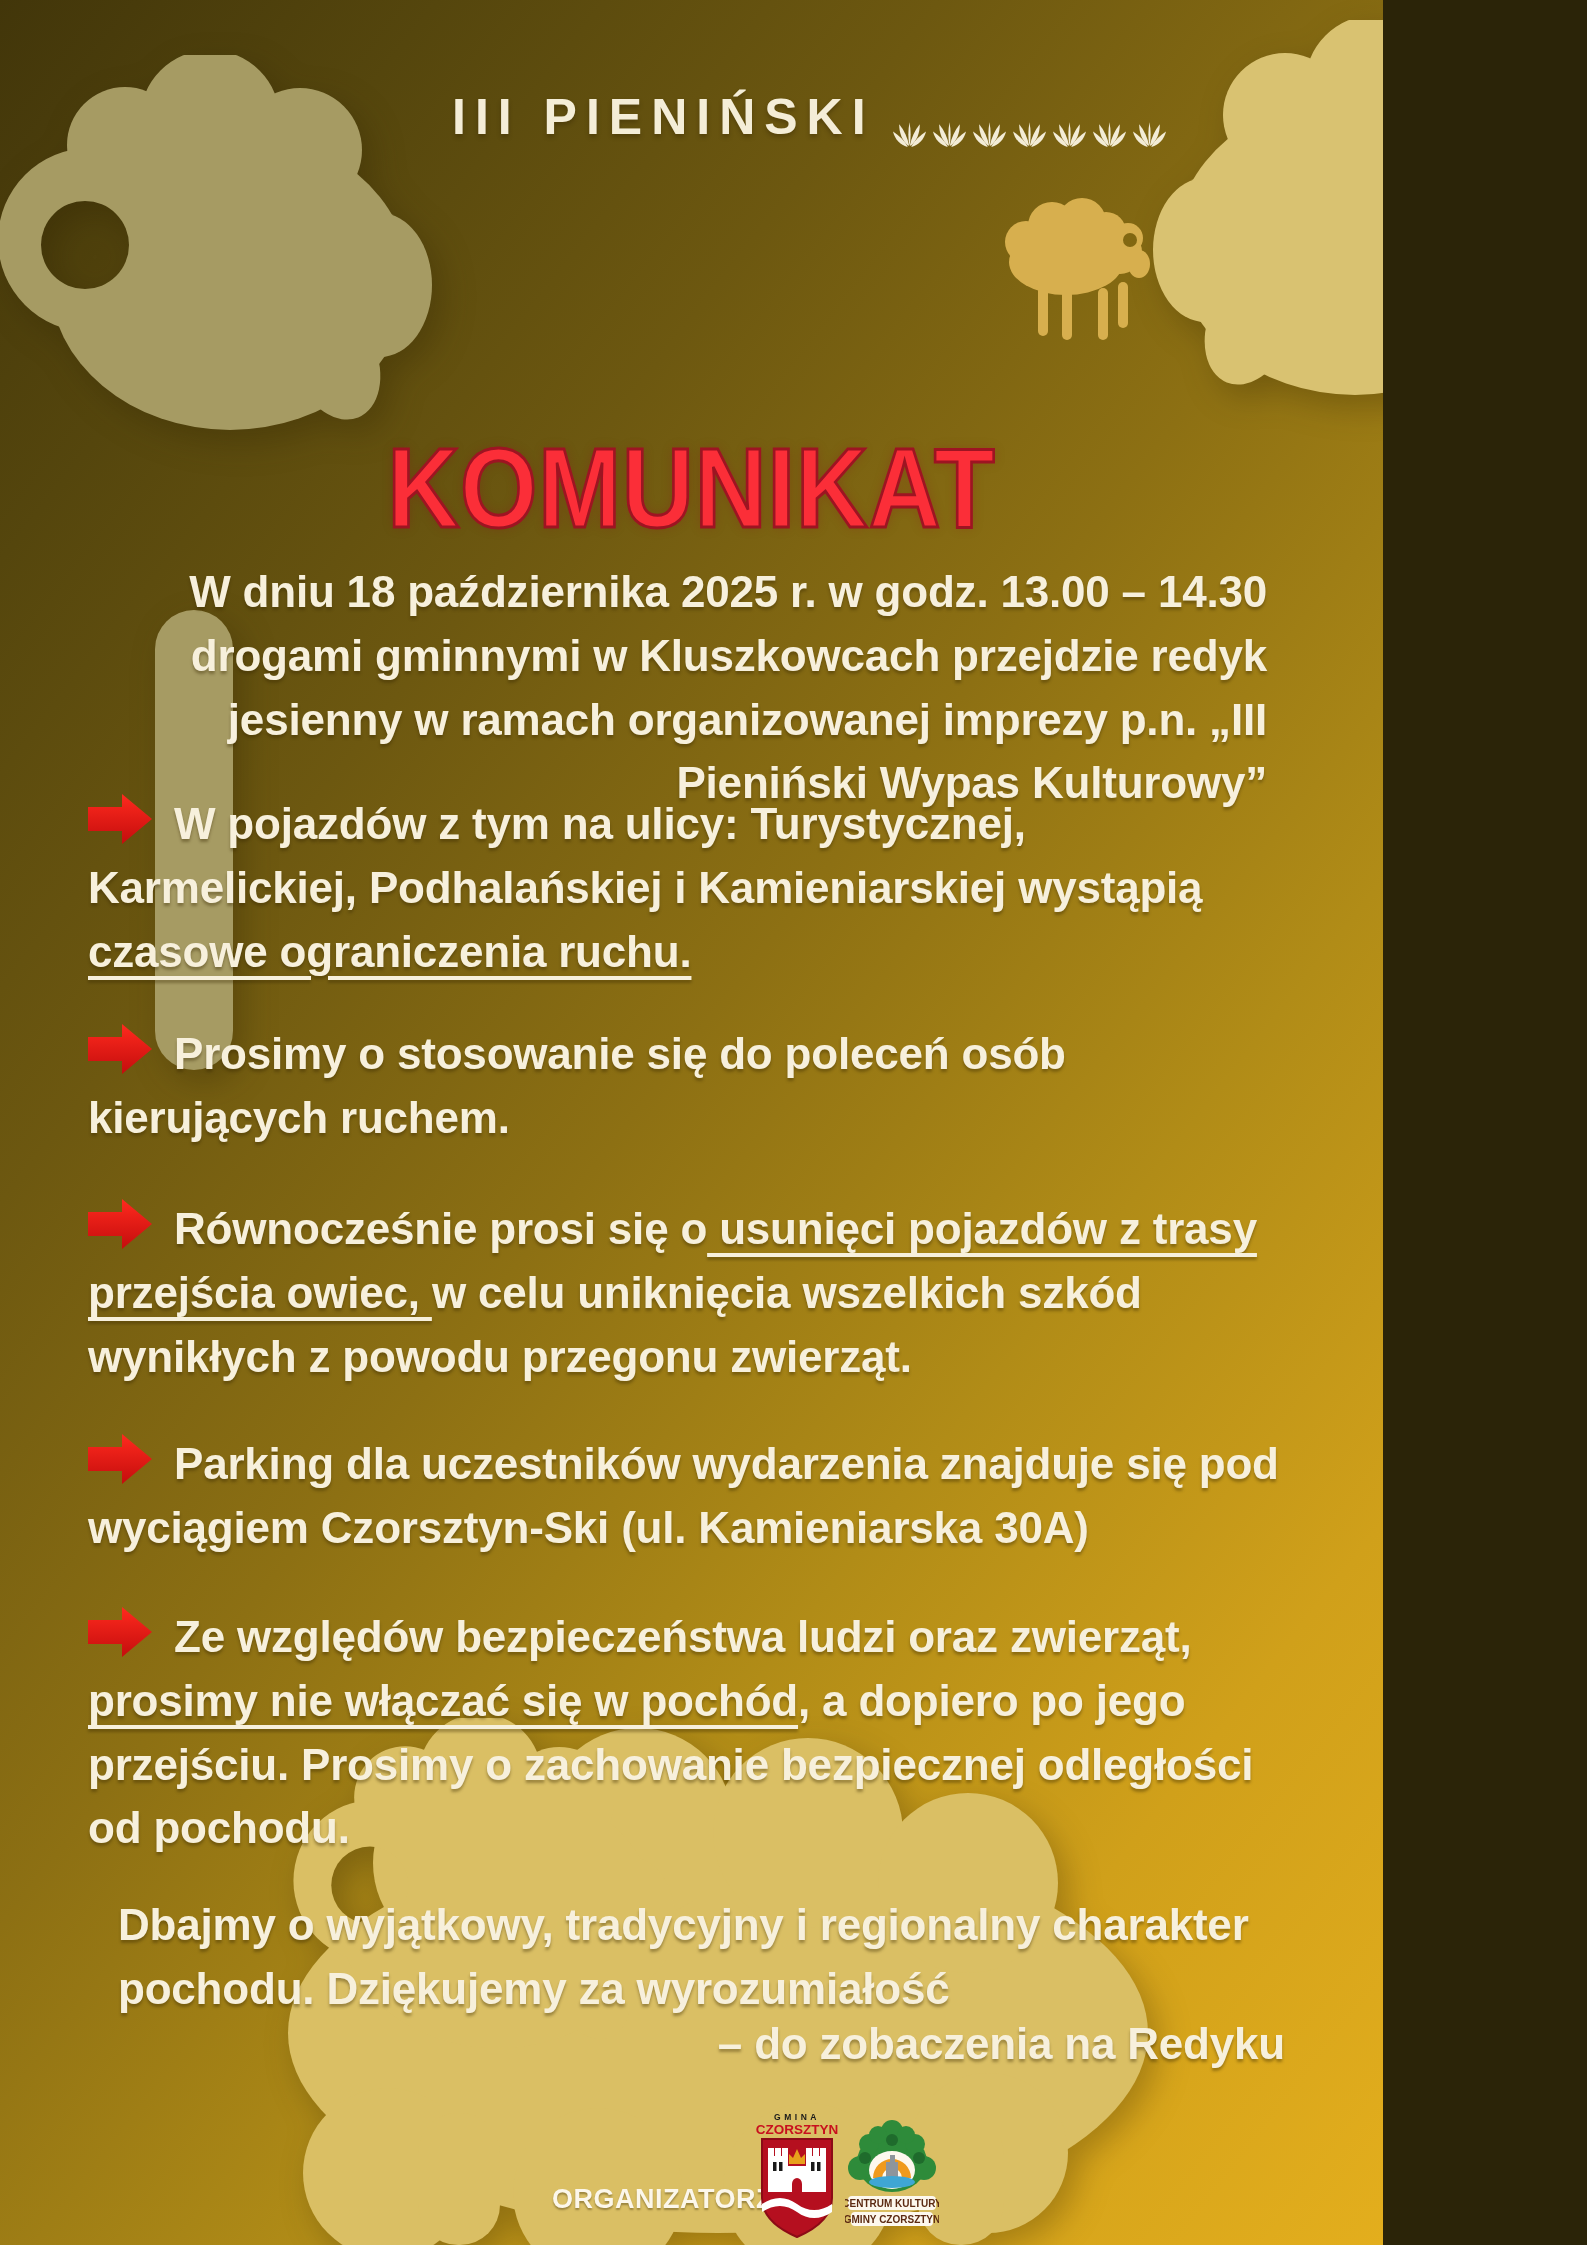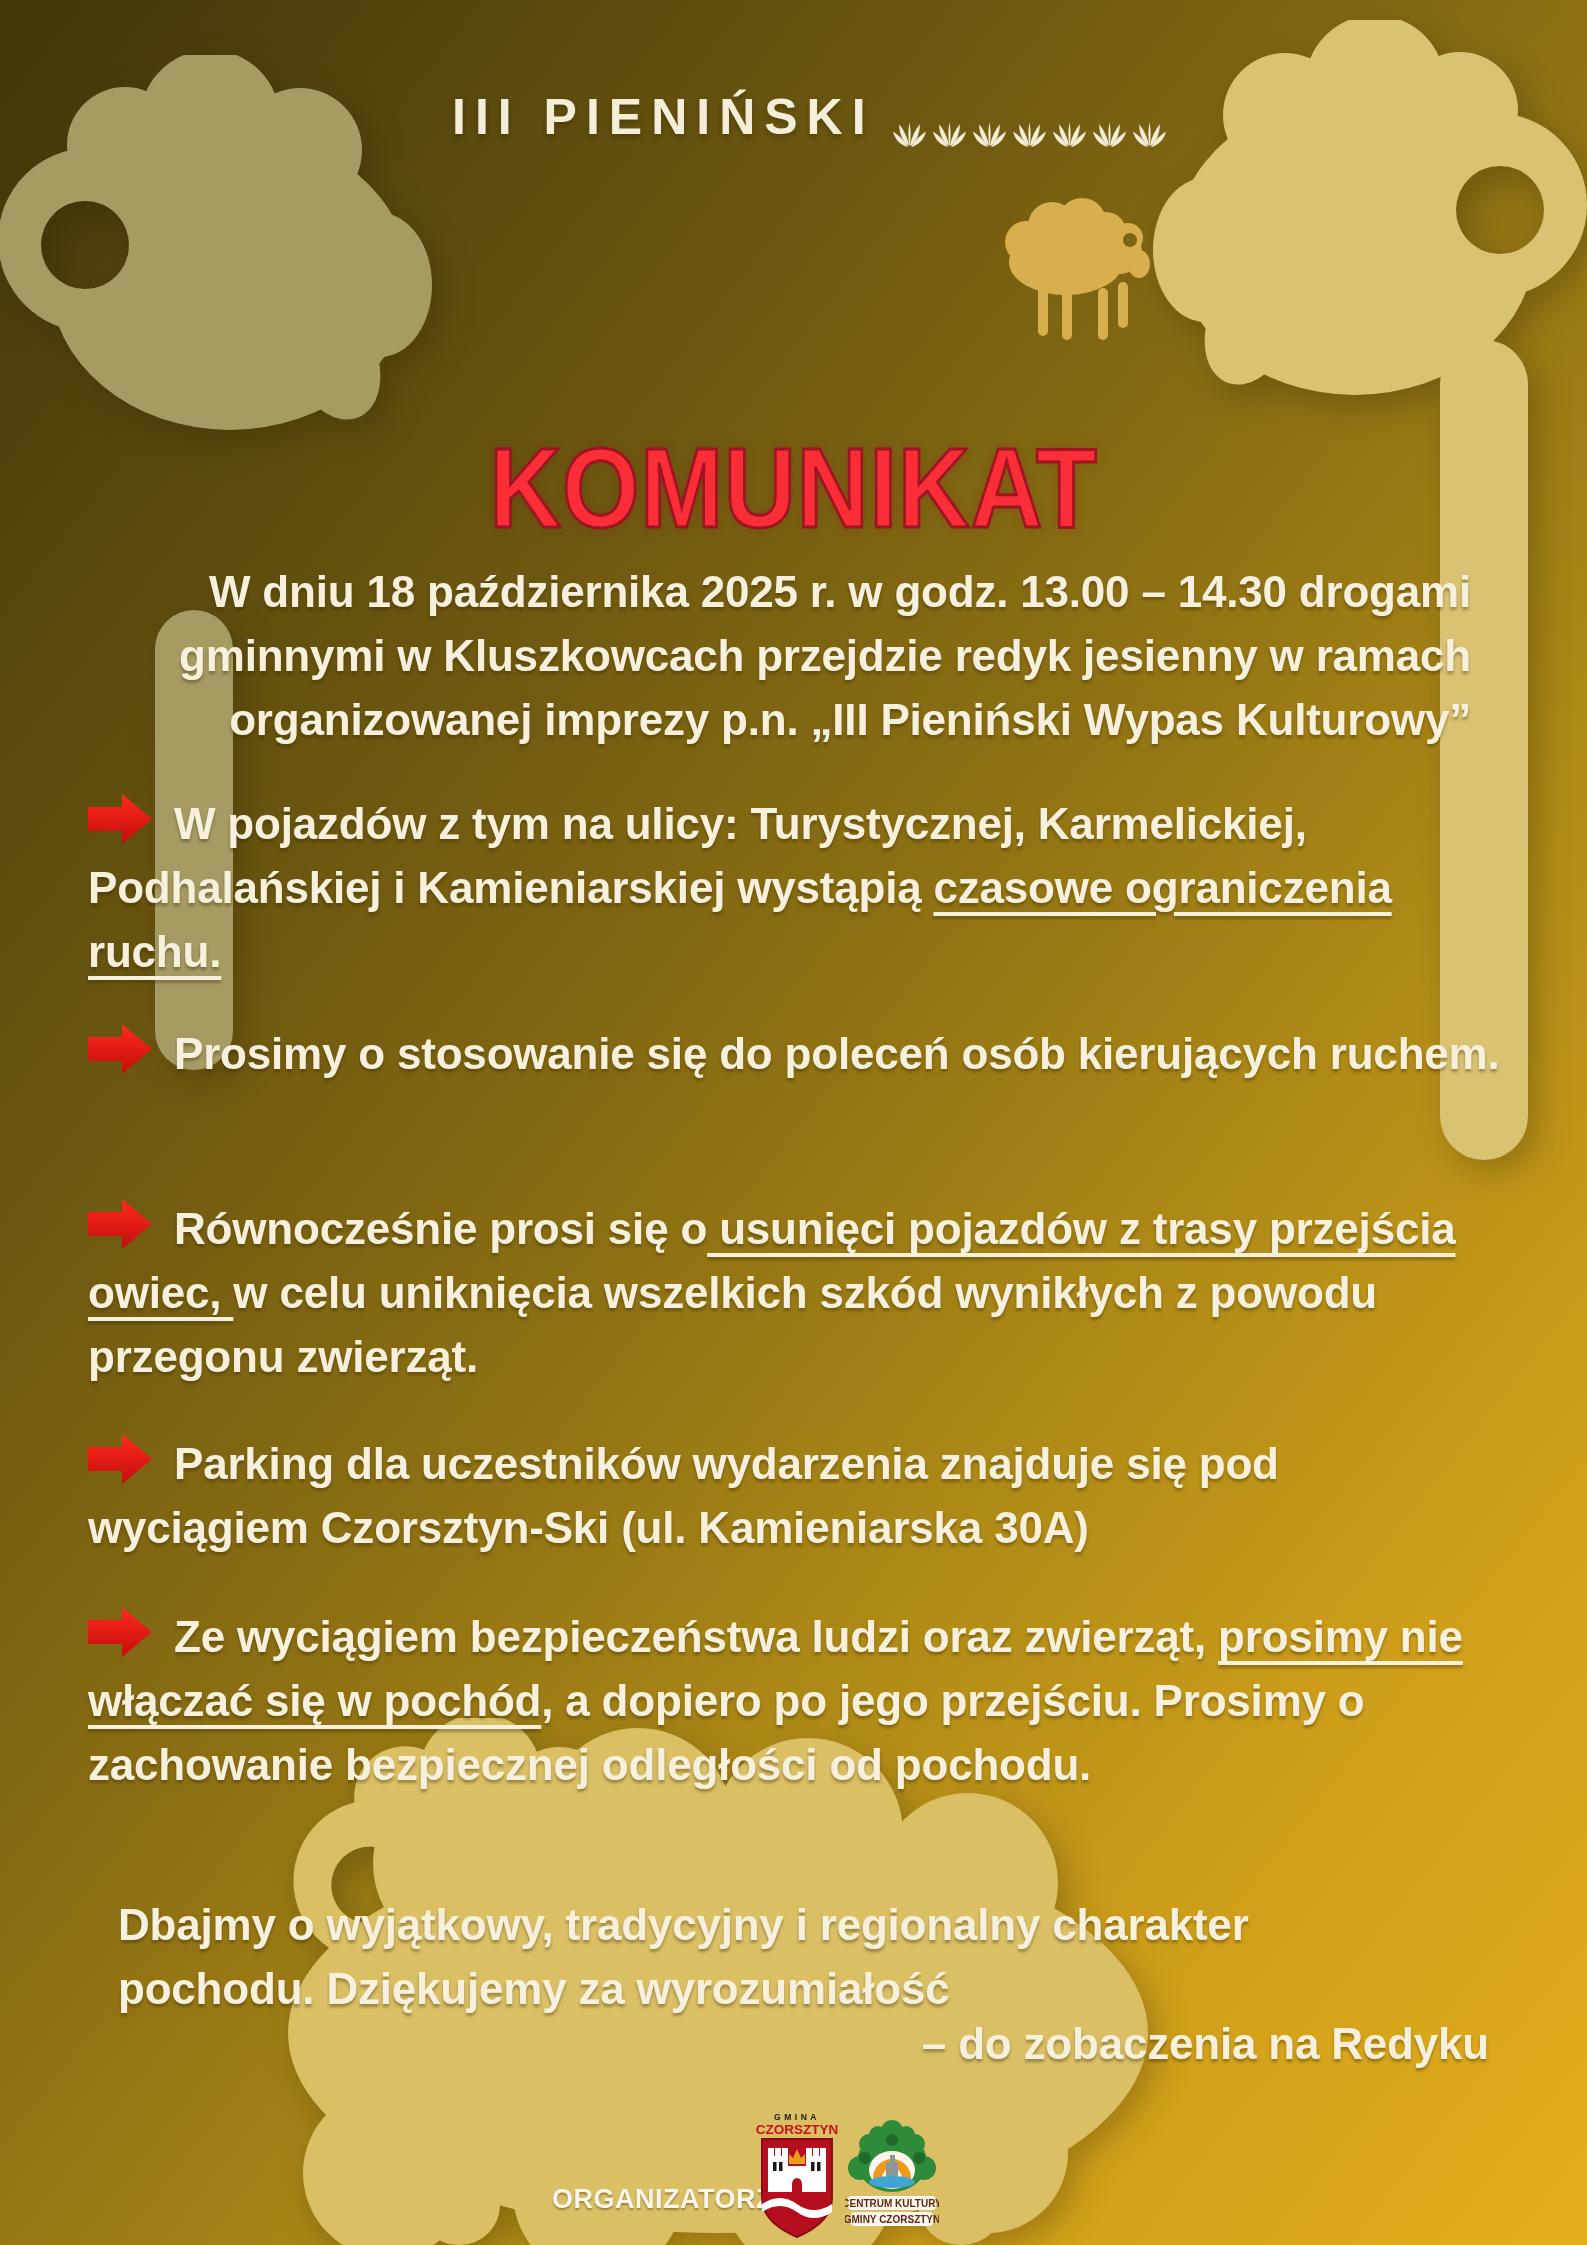--- a/index.html
+++ b/index.html
@@ -1,17 +1,17 @@
 <!DOCTYPE html>
 <html><head>
 <meta charset="utf-8">
 <style>
   html,body{margin:0;padding:0;background:#2b2408;}
   .poster{
-    position:relative;width:1587px;height:2245px;overflow:hidden;
+    position:relative;width:1383px;height:2245px;overflow:hidden;
     font-family:"Liberation Sans","DejaVu Sans",sans-serif;
     background:linear-gradient(128deg,#42360a 0%,#55460d 14%,#6d5810 30%,#8d7013 48%,#b18c17 66%,#d0a01a 82%,#e3ae1d 100%);
   }
   .deco{position:absolute;filter:drop-shadow(10px 12px 16px rgba(40,28,0,.28));}
   .edition{
     position:absolute;top:88px;left:452px;font-size:50px;font-weight:600;
     letter-spacing:9px;color:#f4edd7;text-shadow:0 3px 4px rgba(45,32,0,.35);
   }
   .ornaments{position:absolute;top:118px;left:893px;display:flex;gap:7px;}
   .ornaments svg{width:33px;height:31px;}
@@ -188,21 +188,21 @@
 
   <p class="txt bullet b4">
     <span class="arrow"><svg viewBox="0 0 66 54">
           <polygon points="0,15 34,15 34,2 64,27 34,52 34,39 0,39" fill="url(#arrowGrad)"></polygon>
         </svg></span><span>Parking dla uczestników wydarzenia znajduje się pod wyciągiem Czorsztyn-Ski (ul. Kamieniarska 30A)</span><span class="u"></span><span></span>
   </p>
 
   <p class="txt bullet b5">
     <span class="arrow"><svg viewBox="0 0 66 54">
           <polygon points="0,15 34,15 34,2 64,27 34,52 34,39 0,39" fill="url(#arrowGrad)"></polygon>
-        </svg></span><span>Ze wyciągiem bezpieczeństwa ludzi oraz zwierząt, </span><span class="u">prosimy nie włączać się w pochód</span><span>, a dopiero po jego przejściu. Prosimy o zachowanie bezpiecznej odległości od pochodu.</span>
+        </svg></span><span>Ze względów bezpieczeństwa ludzi oraz zwierząt, </span><span class="u">prosimy nie włączać się w pochód</span><span>, a dopiero po jego przejściu. Prosimy o zachowanie bezpiecznej odległości od pochodu.</span>
   </p>
 
   <p class="txt closing">Dbajmy o wyjątkowy, tradycyjny i regionalny charakter pochodu. Dziękujemy za wyrozumiałość</p>
   <p class="txt signoff">– do zobaczenia na Redyku</p>
 
   <div class="organizers">ORGANIZATORZY</div>
 
   <svg class="logo logo1" width="88" height="134" viewBox="0 0 88 134">
     <text x="44" y="10" font-size="8.5" letter-spacing="3.5" text-anchor="middle" font-weight="bold" fill="#1a1a1a">GMINA</text>
     <text x="44" y="24" font-size="13.5" text-anchor="middle" font-weight="bold" fill="#c8101e">CZORSZTYN</text>

